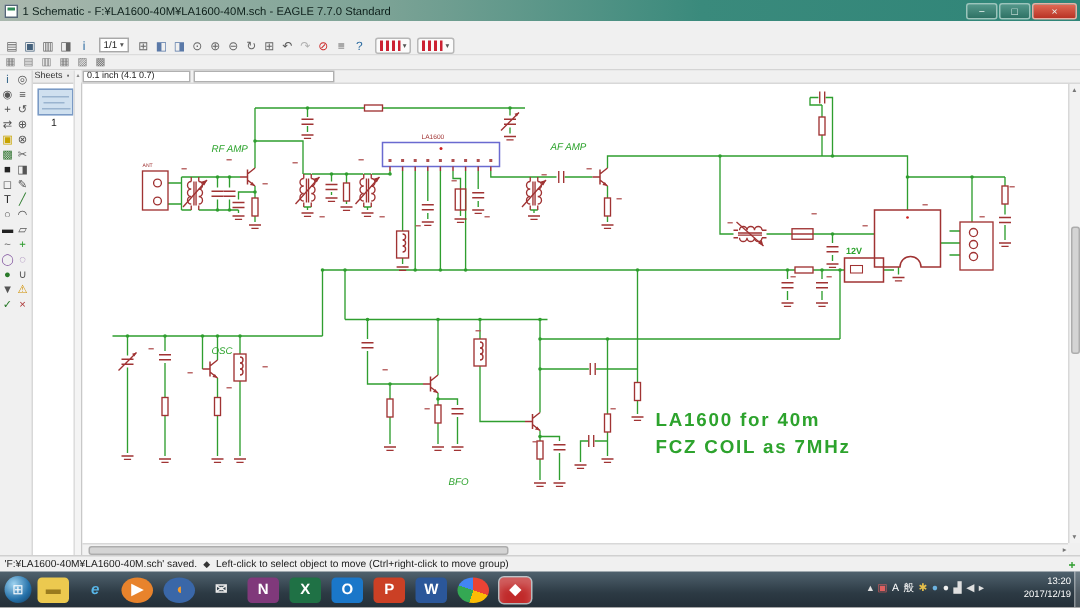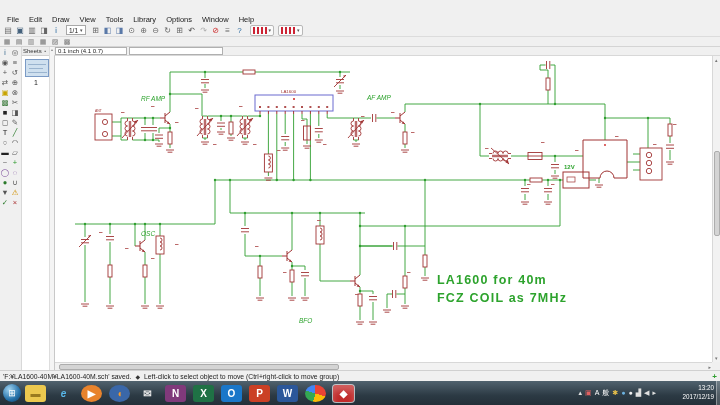--- a/index.html
+++ b/index.html
@@ -83,32 +83,30 @@
   
   svg text{font-family:"Liberation Sans",sans-serif;}
   .sv-note{fill:#2da32d;font-style:italic;font-size:6.5px;}
   .sv-cap{fill:#2da32d;font-weight:bold;font-size:12.5px;letter-spacing:1.2px;}
 </style>
 </head>
 <body>
 
 <div id="win">
 
-
-  <div id="menubar" class="abs">
-      <span class="menuitem">File</span>
-      <span class="menuitem">Edit</span>
-      <span class="menuitem">Draw</span>
-      <span class="menuitem">View</span>
-      <span class="menuitem">Tools</span>
-      <span class="menuitem">Library</span>
-      <span class="menuitem">Options</span>
-      <span class="menuitem">Window</span>
-      <span class="menuitem">Help</span>
-    </div>
+  <div id="titlebar" class="abs">
+    <span id="appicon"></span>
+    <span id="titletext">1 Schematic - F:¥LA1600-40M¥LA1600-40M.sch - EAGLE 7.7.0 Standard</span>
+    <span id="winbtns">
+      <span class="wb">−</span>
+      <span class="wb">□</span>
+      <span class="wb close">×</span>
+    </span>
+  </div>
+
 
   <div id="tb1" class="abs">
     <span style="display:flex">
         <span class="tbi" style="color: rgb(102, 102, 102);">▤</span>
         <span class="tbi" style="color: rgb(68, 97, 124);">▣</span>
         <span class="tbi" style="color: rgb(102, 102, 102);">▥</span>
         <span class="tbi" style="color: rgb(102, 102, 102);">◨</span>
         <span class="tbi" style="color: rgb(42, 106, 160);">ℹ</span>
       </span>
     <span class="combo">

